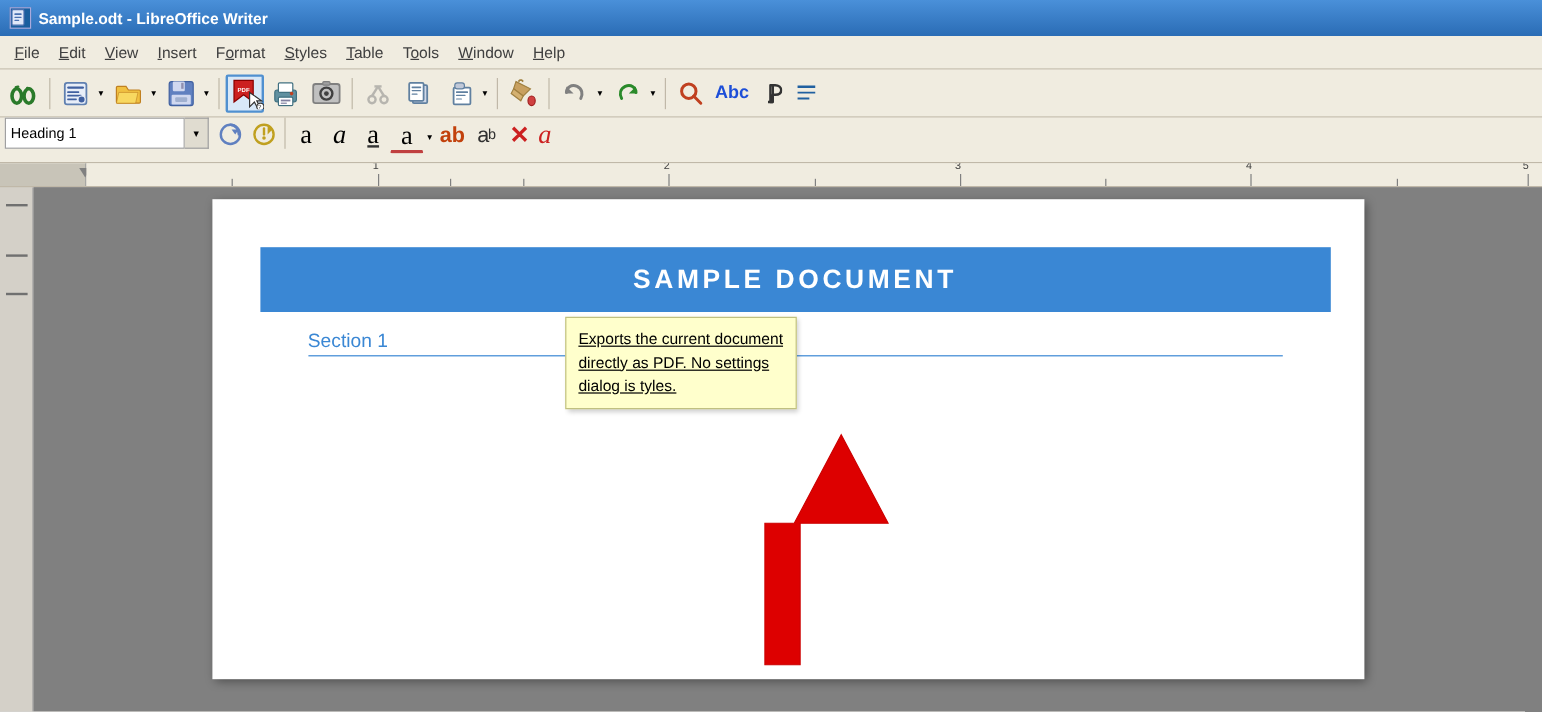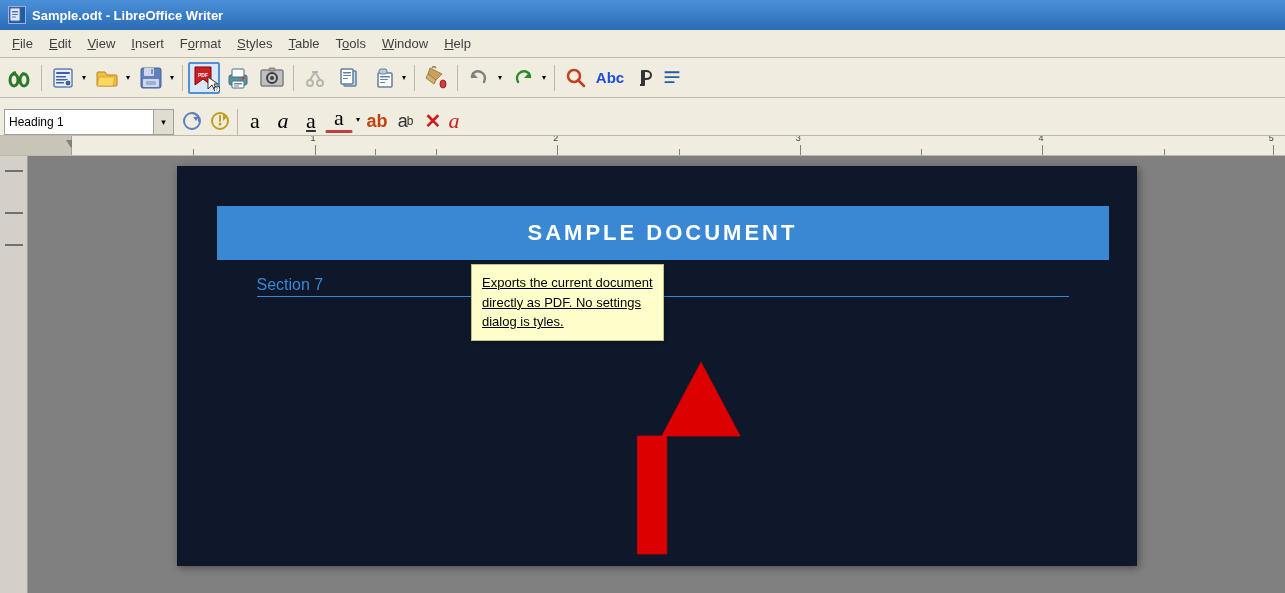--- a/index.html
+++ b/index.html
@@ -97,21 +97,21 @@
       cursor: pointer;
       font-size: 8px;
       border: 1px solid transparent;
     }
 
     
     #format-bar {
       background: #f0ece0;
       height: 38px;
       display: flex;
-      align-items: flex-end;
+      align-items: flex-start;
       padding: 0 4px;
       border-bottom: 1px solid #c0b8a8;
       gap: 0;
     }
     .style-select {
       width: 150px;
       height: 26px;
       font-size: 12px;
       border: 1px solid #a0a0a0;
       background: white;
@@ -193,21 +193,21 @@
     }
 
     
     #document-area {
       flex: 1;
       background: #808080;
       overflow: hidden;
       position: relative;
     }
     #document-page {
-      background: #0f172a;
+      background: #ffffff;
       margin: 10px auto;
       width: 960px;
       min-height: 400px;
       box-shadow: 2px 2px 8px rgba(0,0,0,0.4);
       padding: 40px 68px 20px 80px;
       position: relative;
     }
     #doc-heading {
       background: #3a87d4;
       color: white;
@@ -561,21 +561,21 @@
 
   <div id="left-sidebar">
     <div class="sidebar-mark"></div>
     <div class="sidebar-mark" style="margin-top:30px;"></div>
     <div class="sidebar-mark" style="margin-top:20px;"></div>
   </div>
 
   <div id="document-area" style="position:relative;">
     <div id="document-page">
       <div id="doc-heading">SAMPLE DOCUMENT</div>
-      <div id="section-label">Section 7</div>
+      <div id="section-label">Section 1</div>
     </div>
 
     <div id="tooltip">
       <span>Exports the current document</span><br>
       <span>directly as PDF. No settings</span><br>
       <span>dialog is tyles.</span>
     </div>
 
     <svg id="arrow-overlay" viewBox="0 0 1285 593" preserveAspectRatio="none" style="position:absolute; top:0; left:0; width:100%; height:100%; pointer-events:none;">
 

